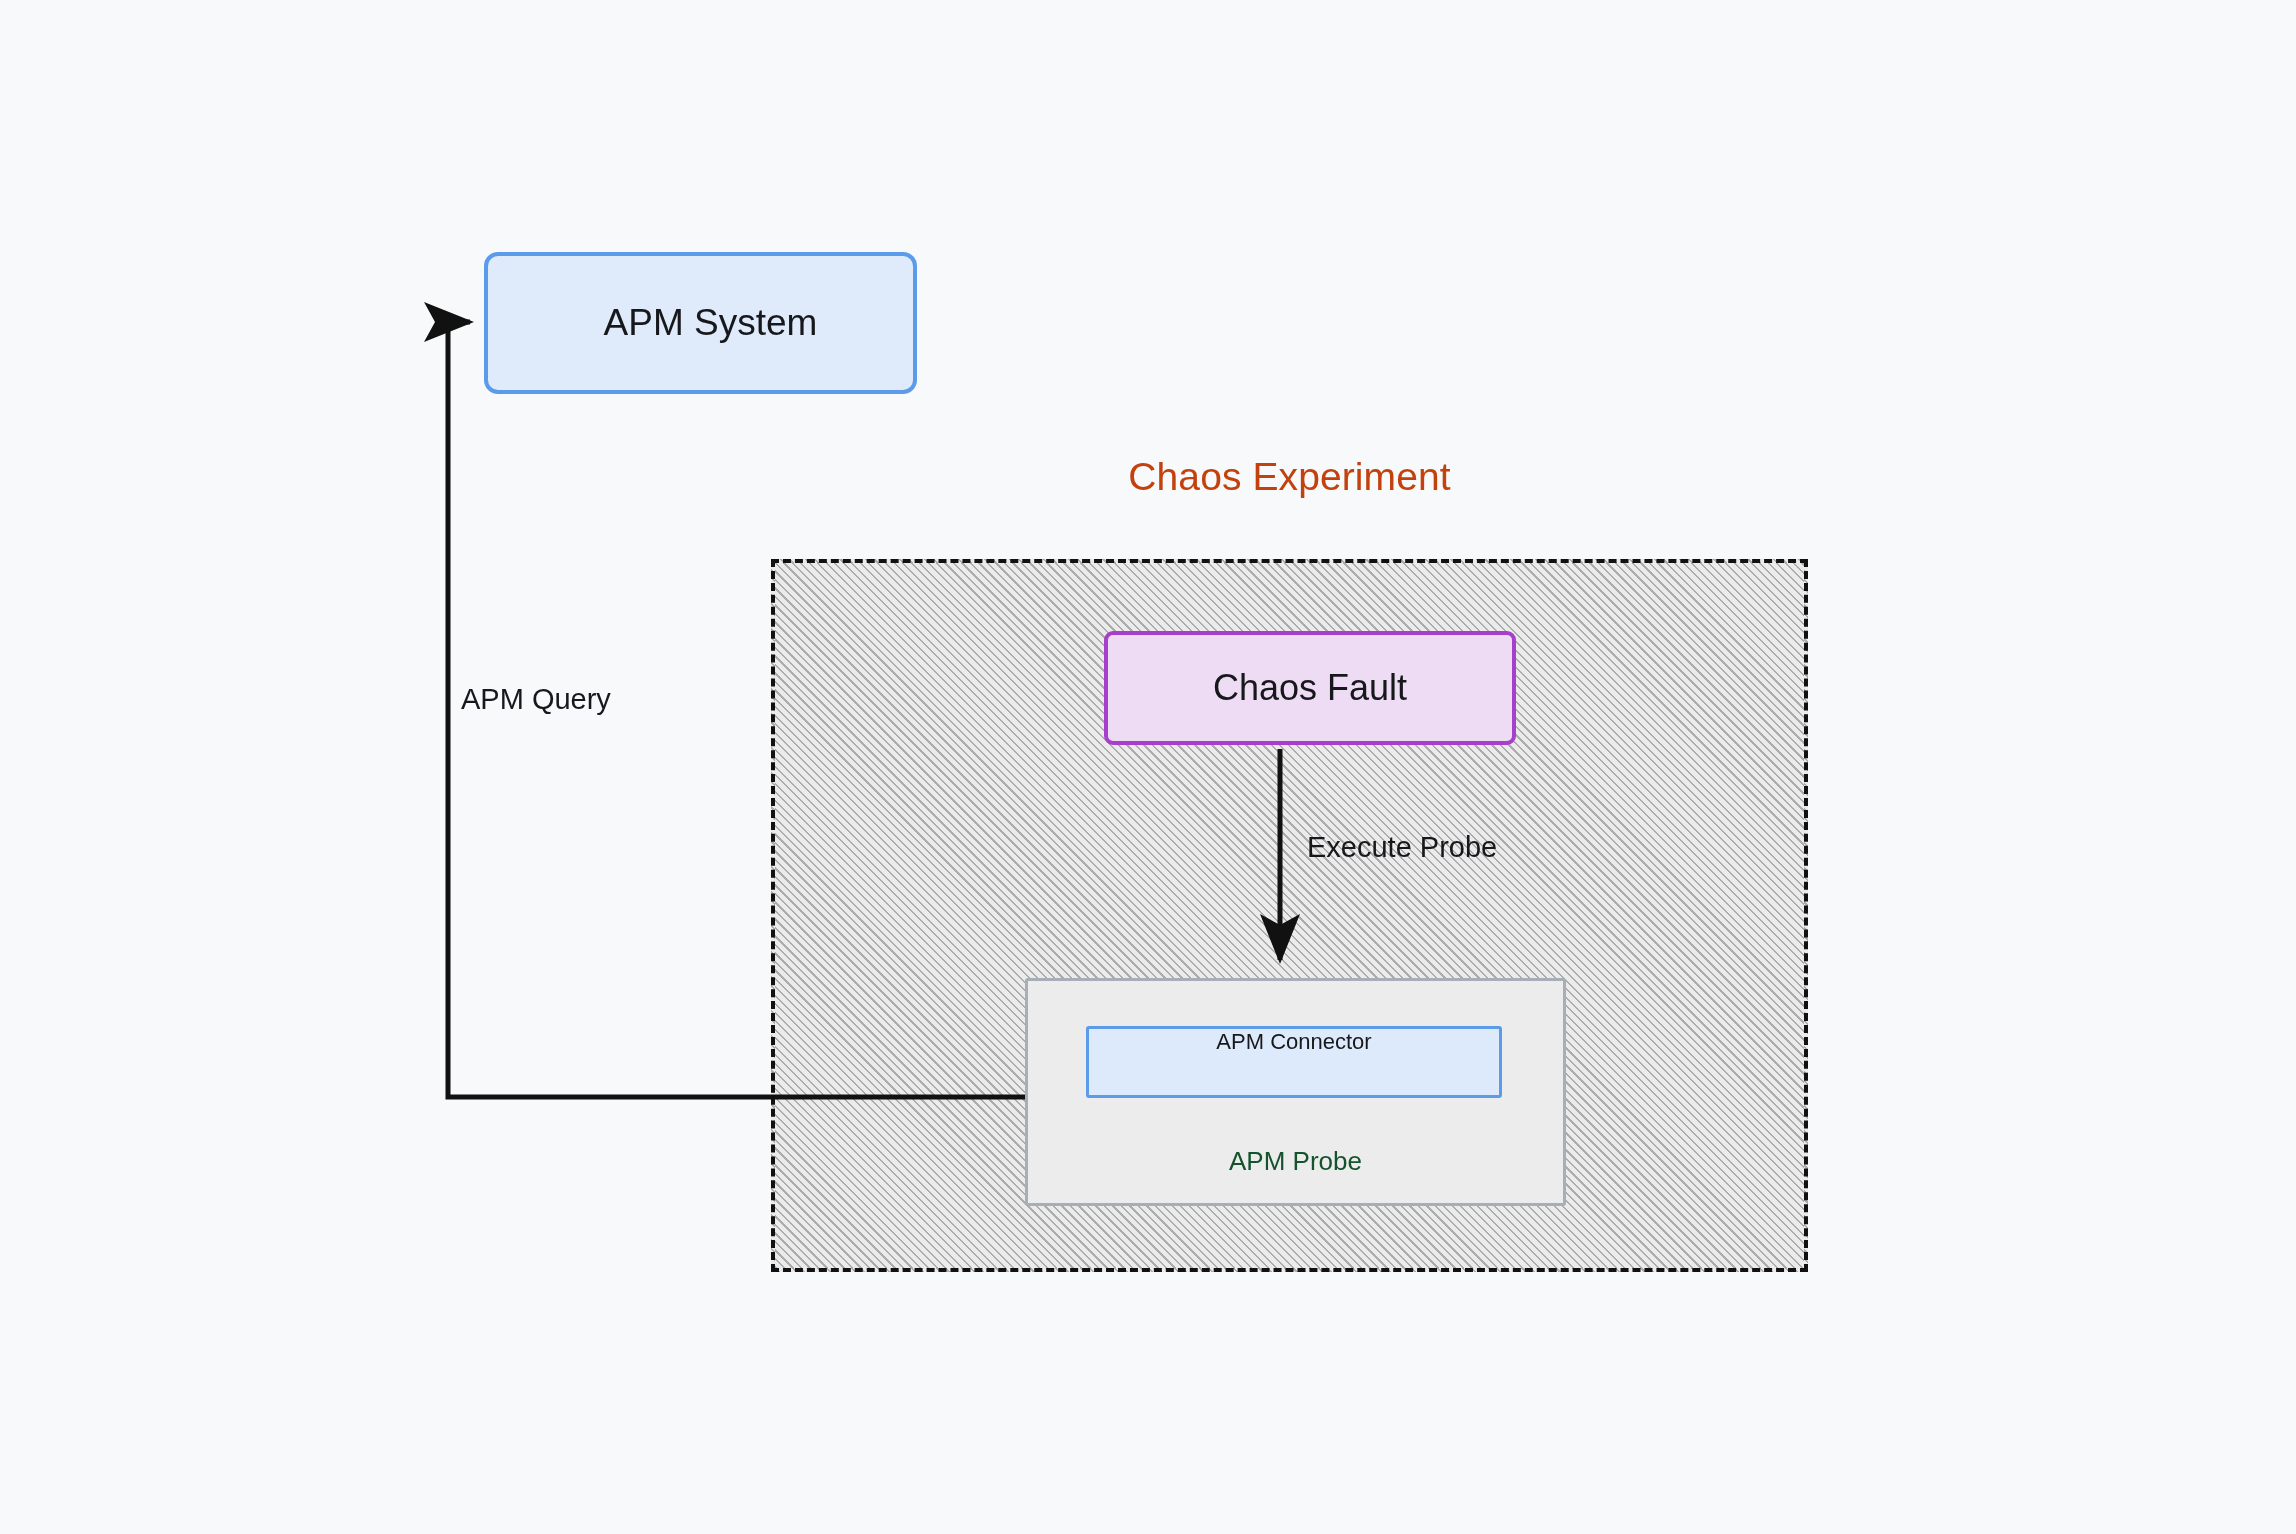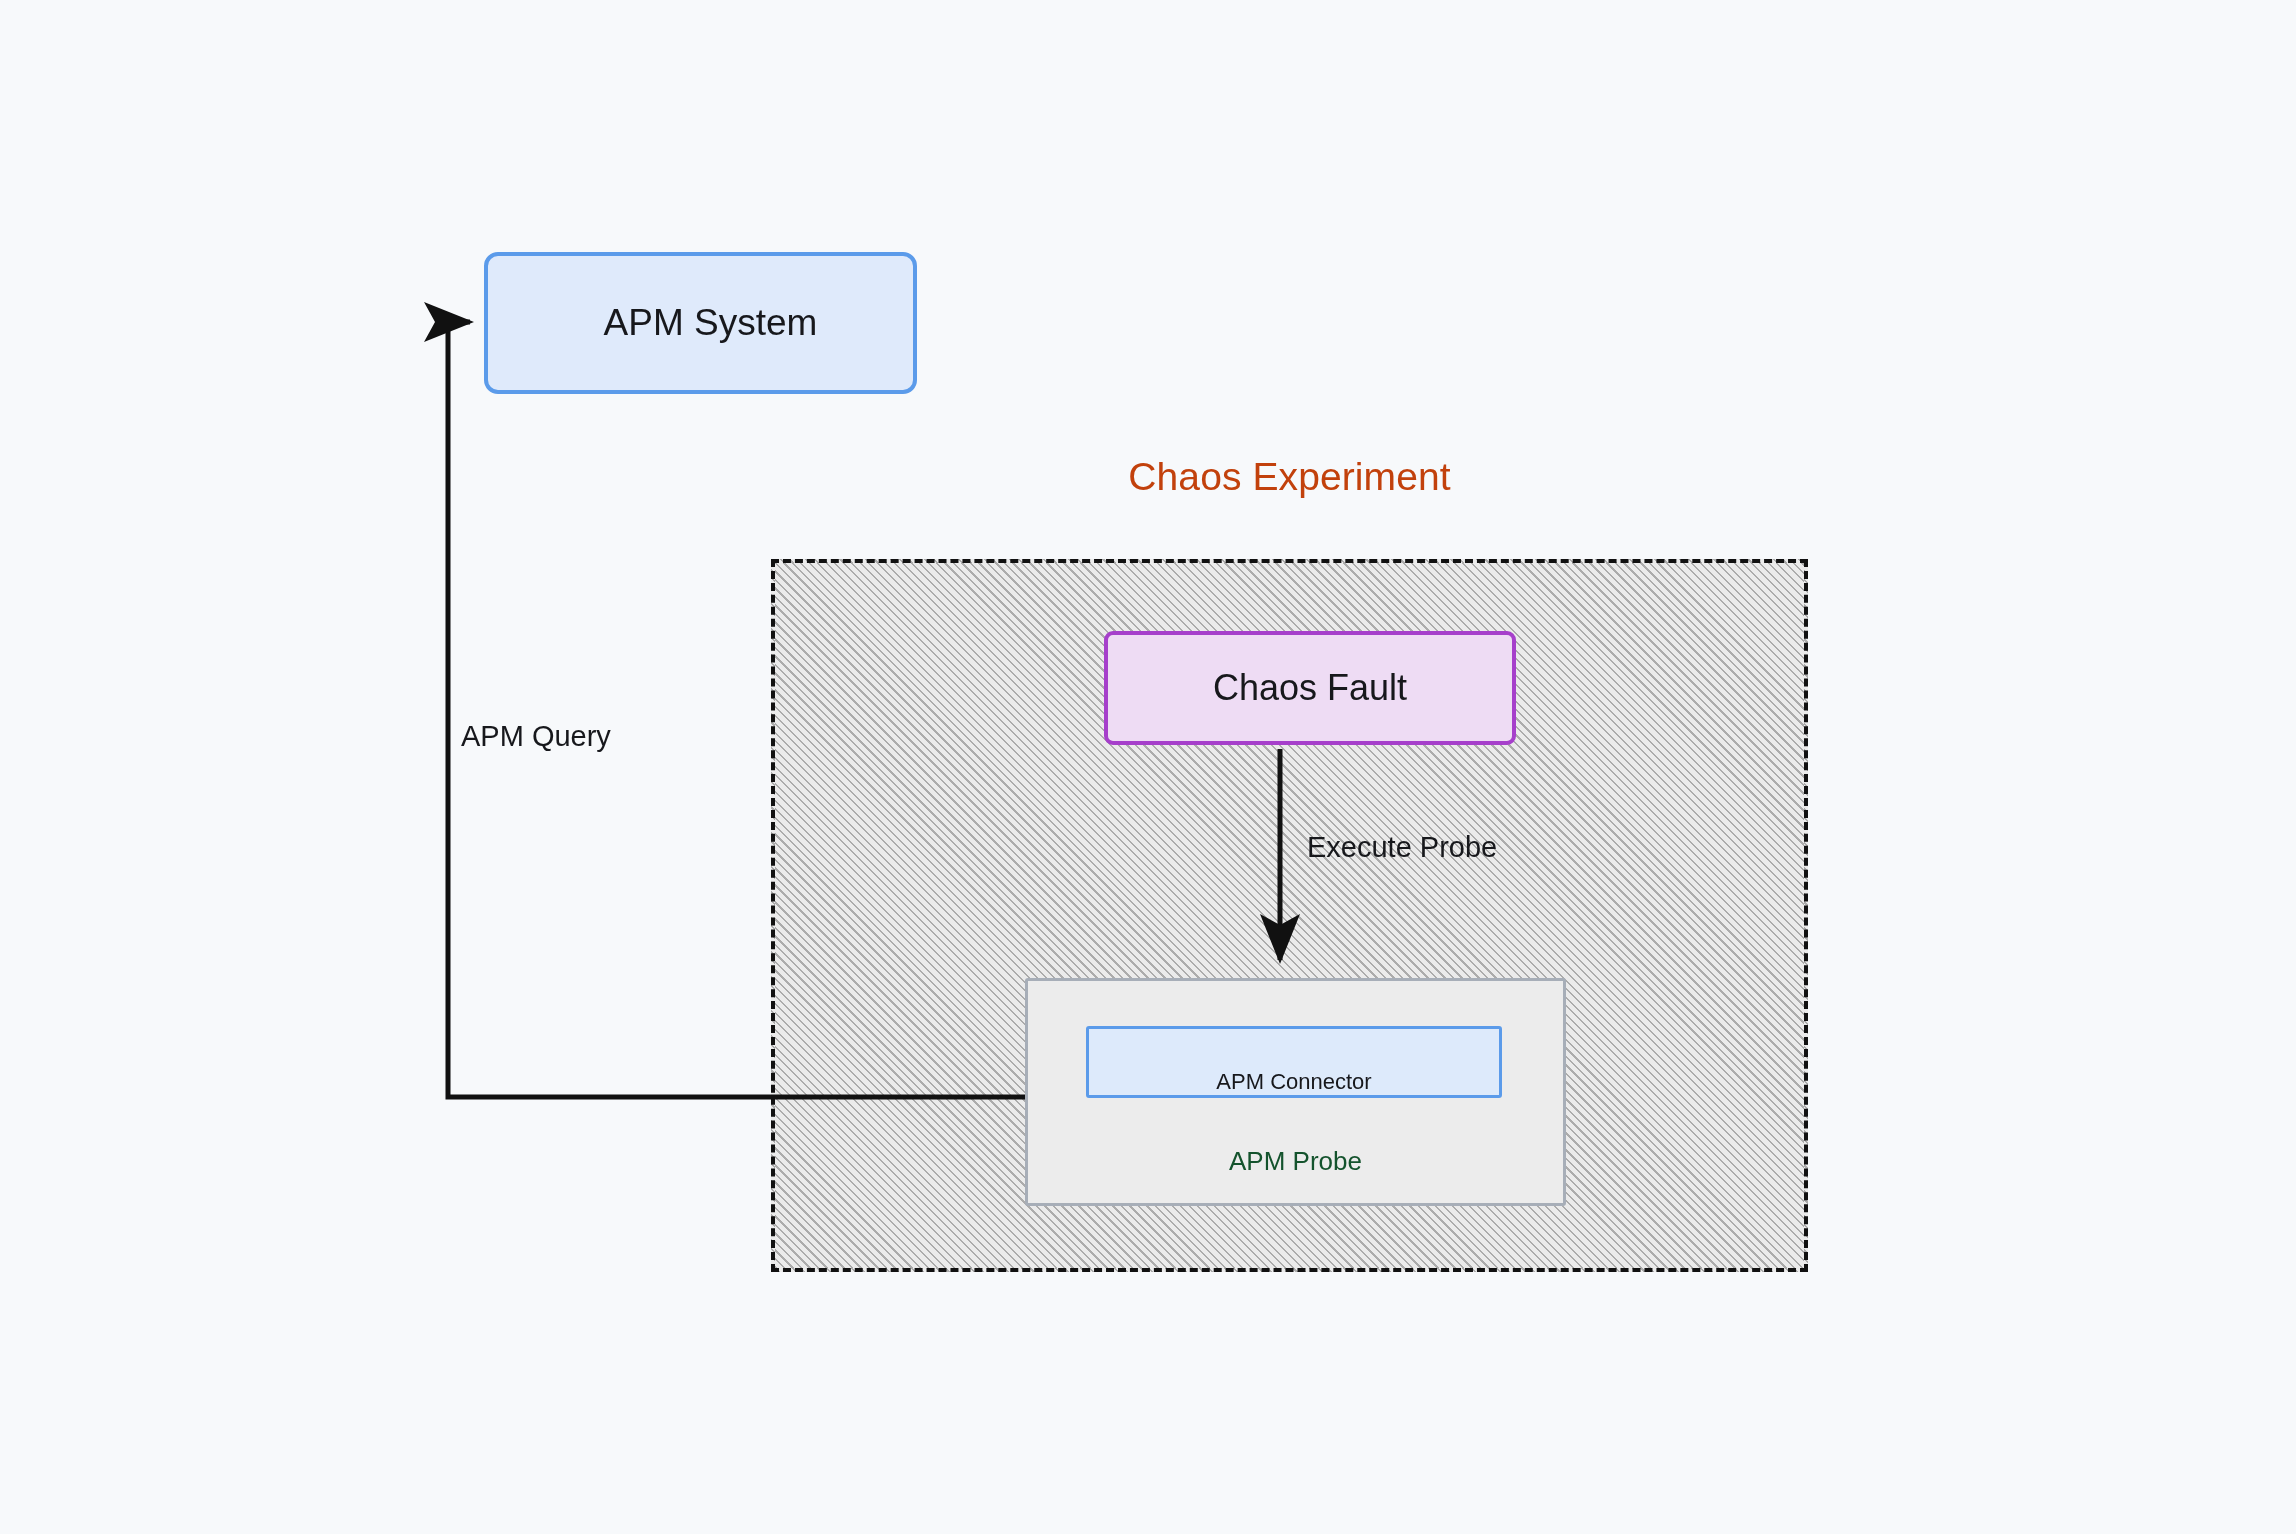--- a/index.html
+++ b/index.html
@@ -116,38 +116,37 @@
   .node-apm-connector {
     position: absolute;
     left: 58px;
     top: 45px;
     width: 410px;
     height: 66px;
     background: #ddeafb;
     border: 3px solid #5b9bea;
     border-radius: 3px;
     display: flex;
-    align-items: flex-end;
+    align-items: flex-start;
     justify-content: center;
     font-size: 22px;
     color: #17181c;
   }
 
   
   .edge-label {
     position: absolute;
     font-size: 29px;
     color: #17181c;
     white-space: nowrap;
     background: transparent;
   }
   .label-apm-query {
     left: 461px;
     top: 683px;
-    margin-top: 37px;
   }
   .label-execute-probe {
     left: 1307px;
     top: 831px;
   }
 </style>
 </head>
 <body>
 
 <div id="canvas">

